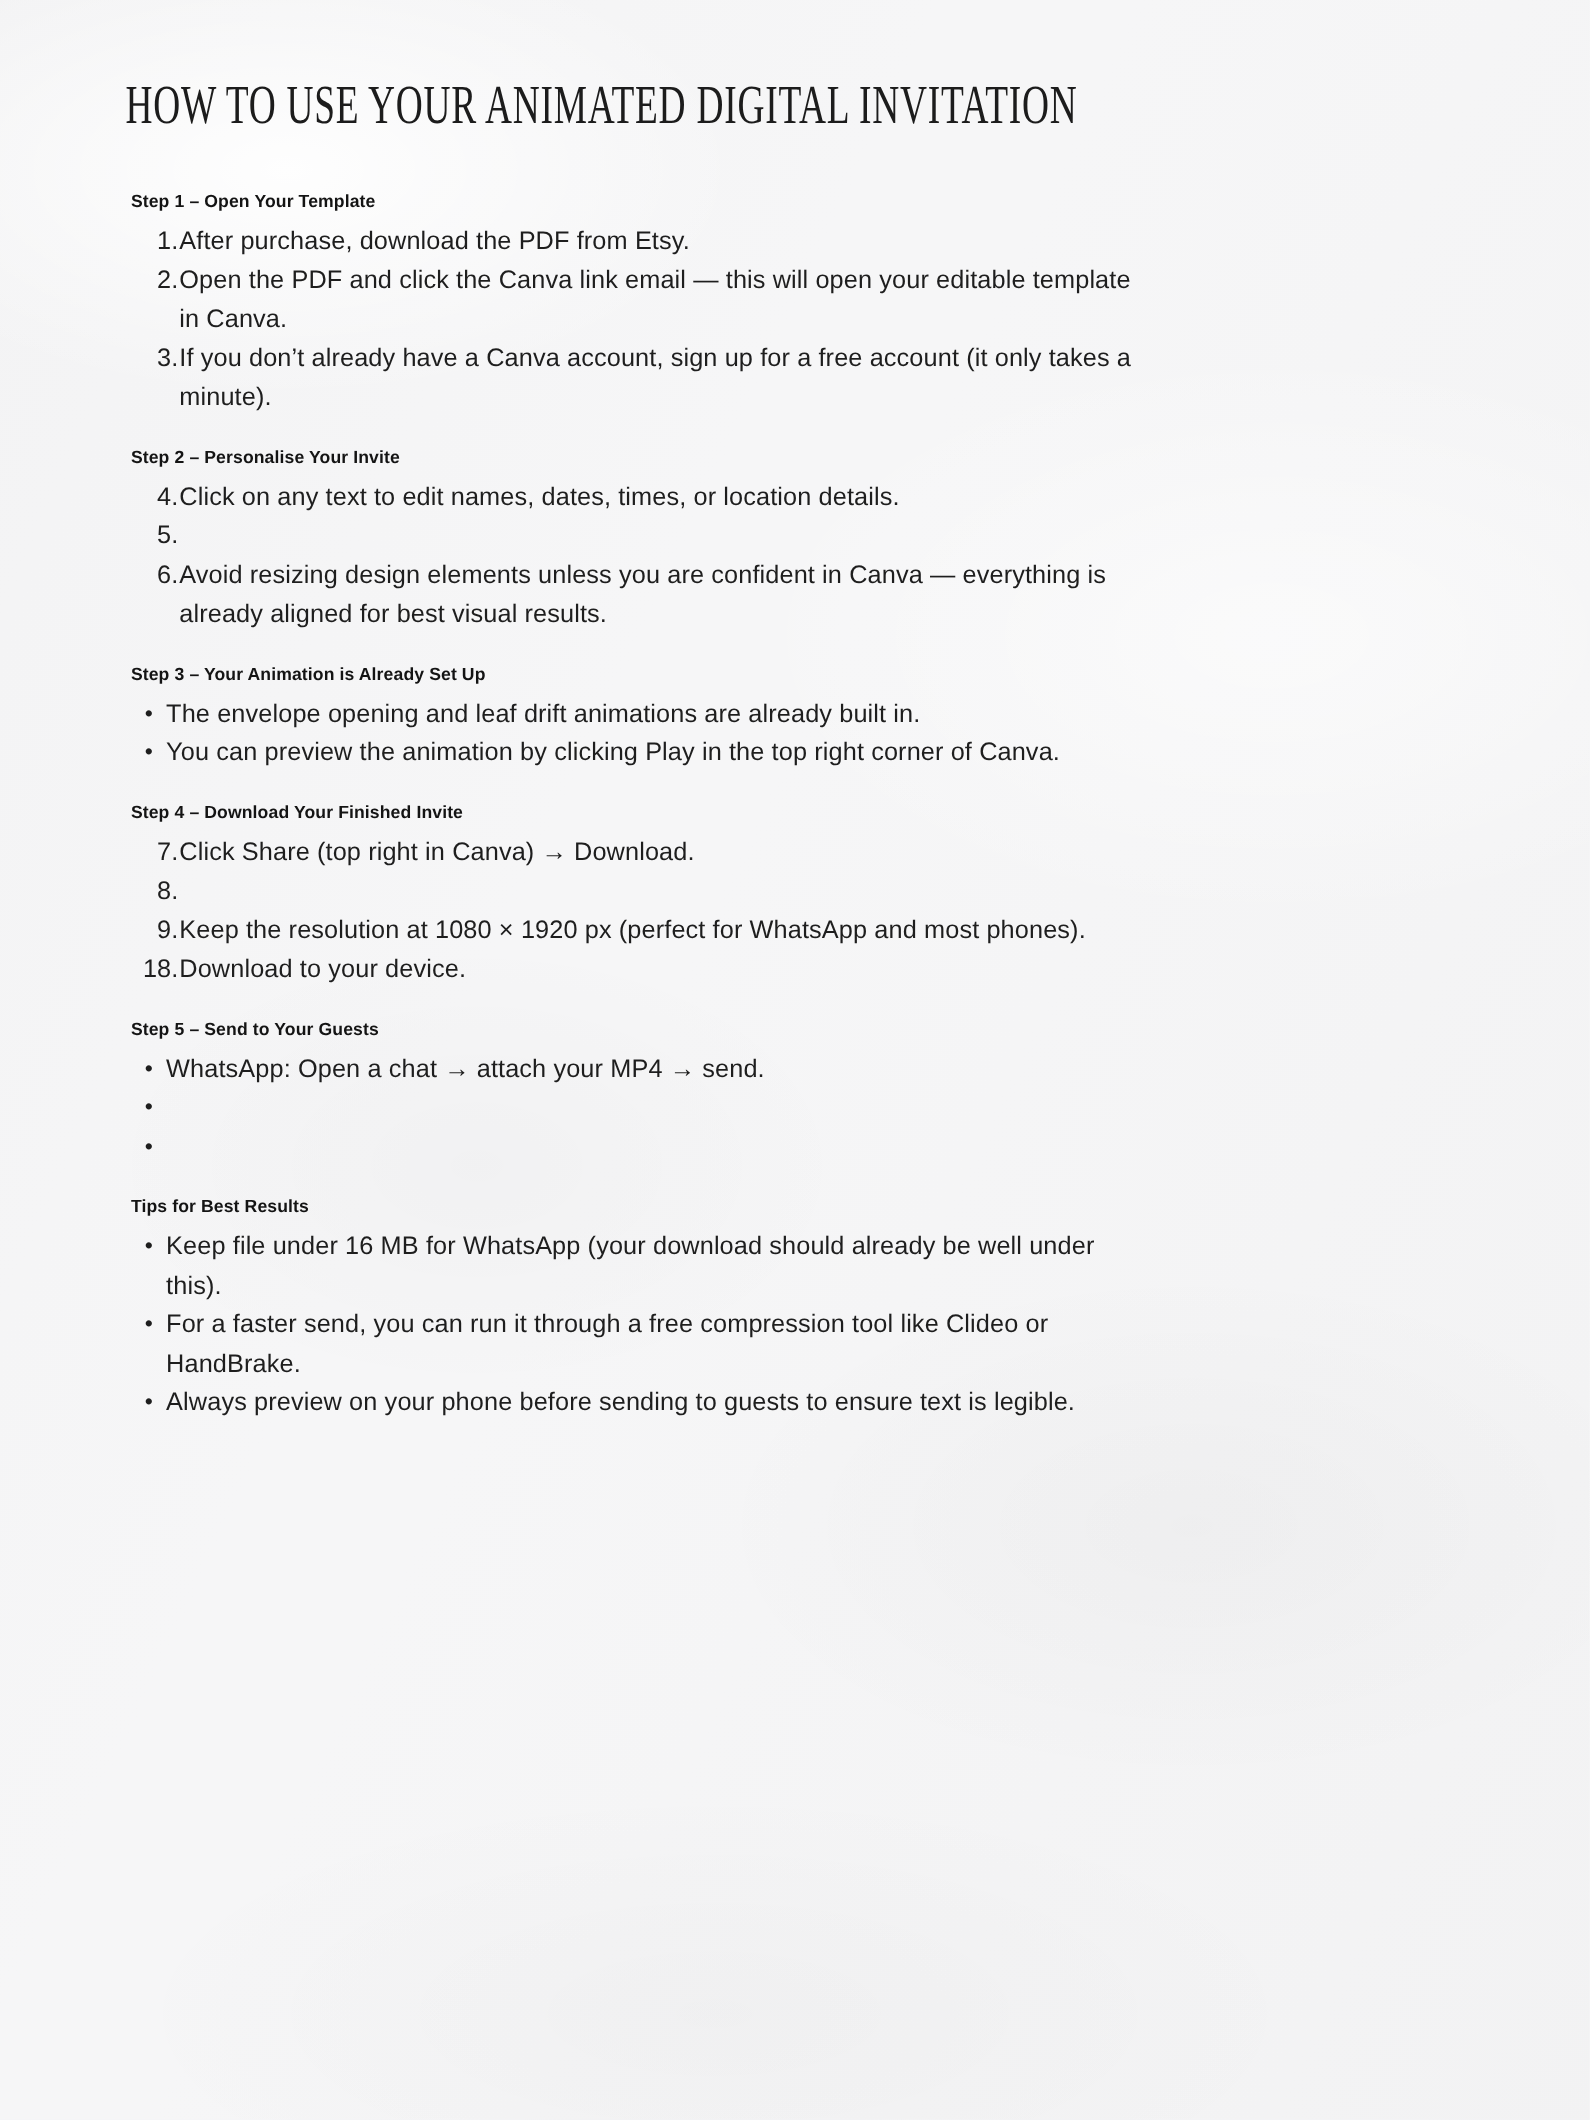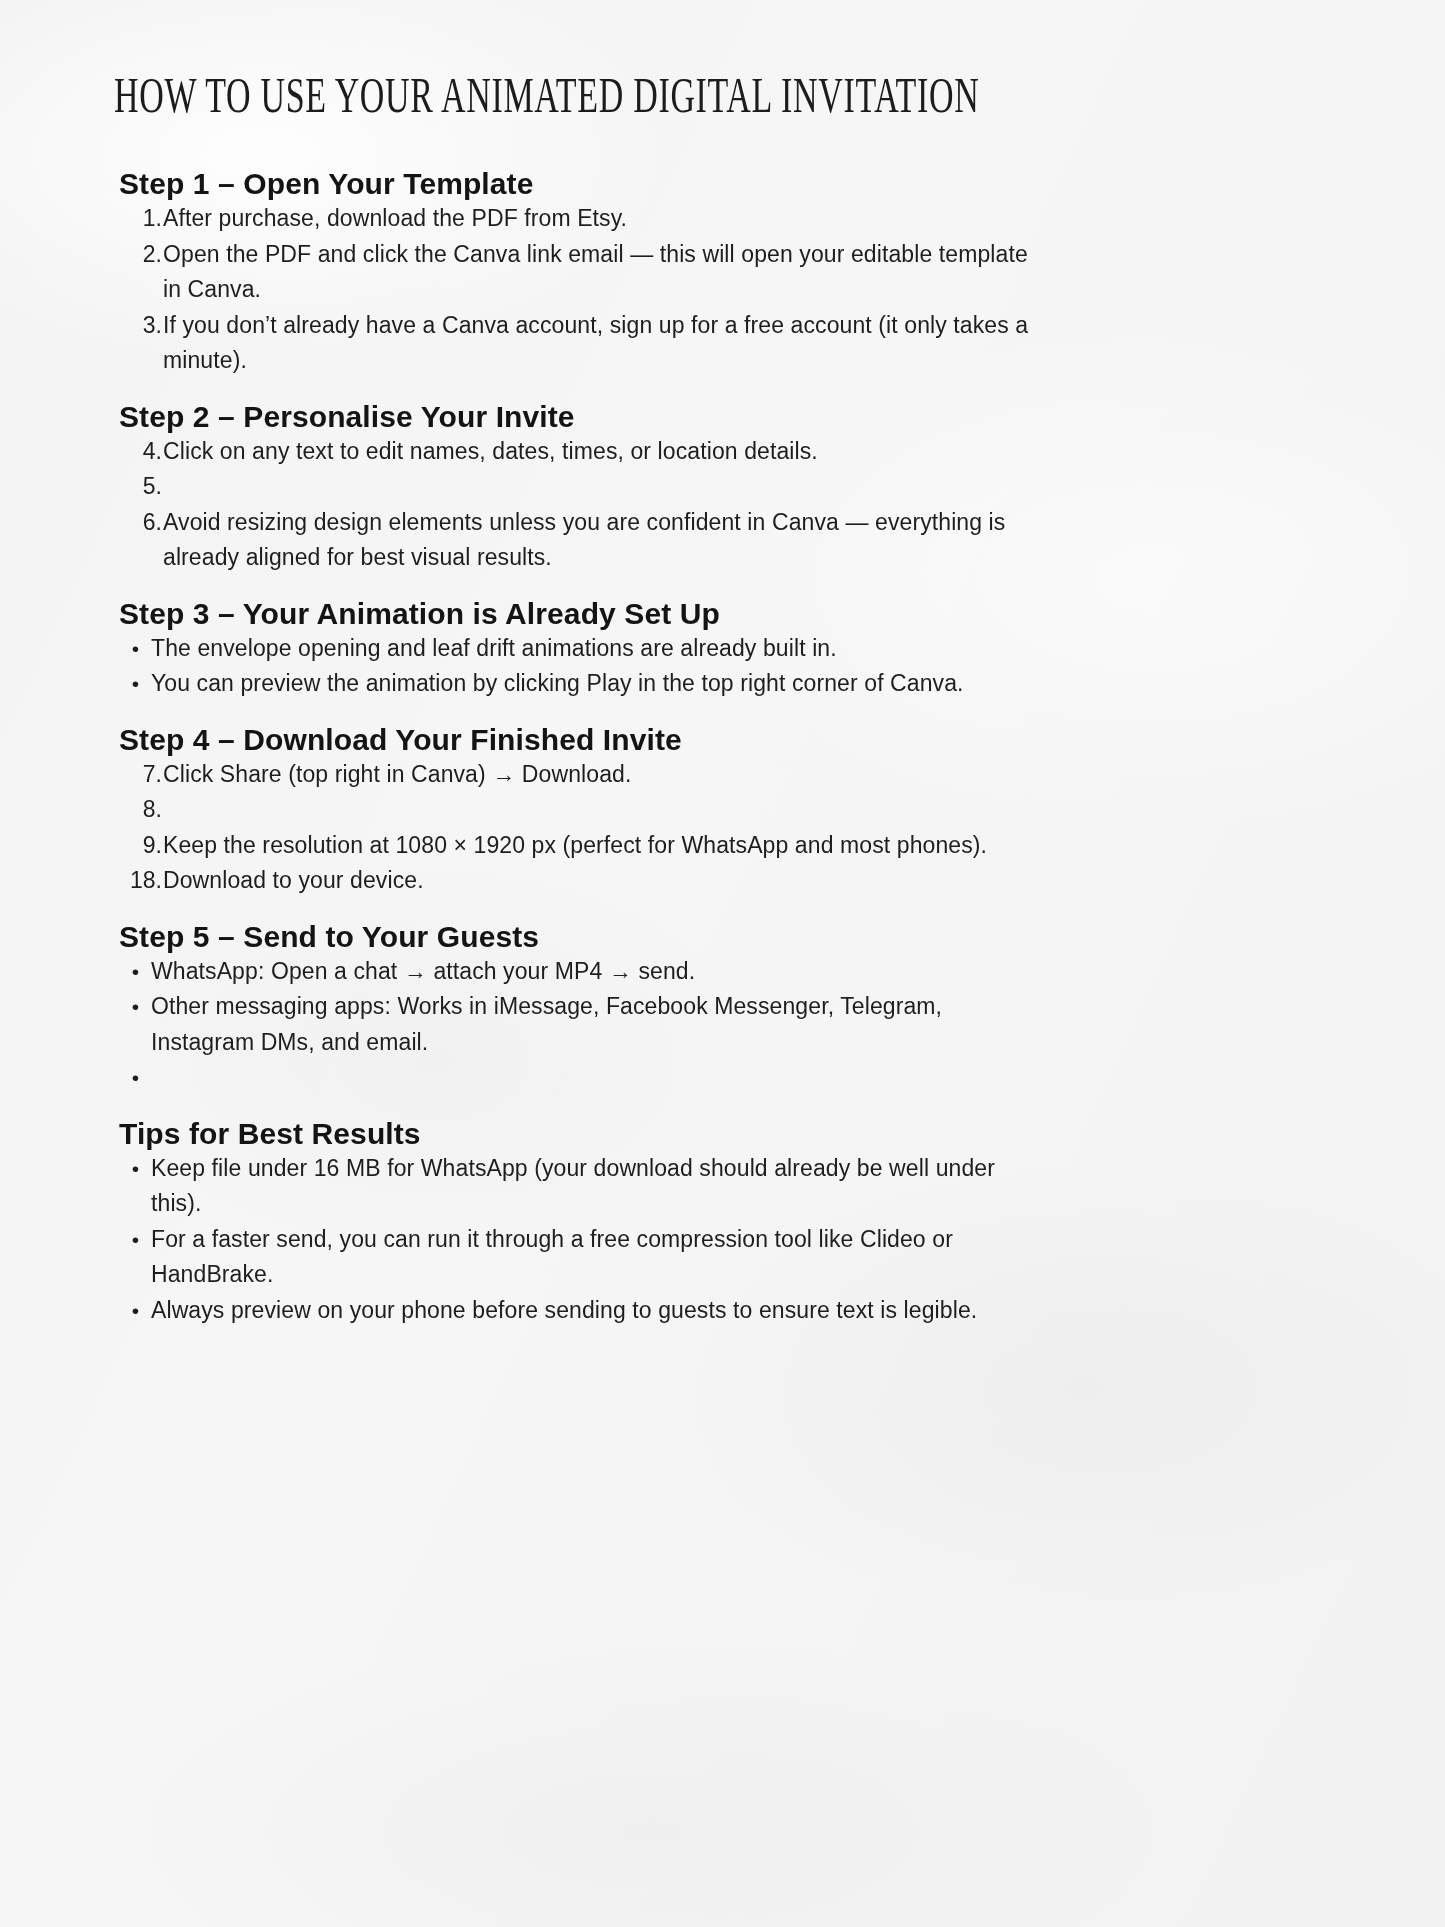--- a/index.html
+++ b/index.html
@@ -45,21 +45,21 @@
 
   .sections {
     margin-top: 46px;
     padding-left: 5px; 
   }
 
   .section { margin-top: 20px; }
   .section:first-child { margin-top: 0; }
 
   .section-heading {
-    font-size: 30px;
+    font-size: 16px;
     font-weight: 700;
     color: #141414;
     line-height: 35px;
     letter-spacing: 0.1px;
   }
 
   .item {
     display: flex;
     align-items: flex-start;
     font-size: 23px;
@@ -160,21 +160,20 @@
       </section>
       <section class="section">
         <h2 class="section-heading">Step 5 – Send to Your Guests</h2>
         <div>
           <div class="item bullet">
             <span class="marker">•</span>
             <span class="item-text">WhatsApp: Open a chat → attach your MP4 → send.</span>
           </div>
           <div class="item bullet">
             <span class="marker">•</span>
-            <span class="item-text">Other messaging apps: Works in iMessage, Facebook Messenger, Telegram, Instagram DMs, and email.</span>
           </div>
           <div class="item bullet">
             <span class="marker">•</span>
           </div>
         </div>
       </section>
       <section class="section">
         <h2 class="section-heading">Tips for Best Results</h2>
         <div>
           <div class="item bullet">

